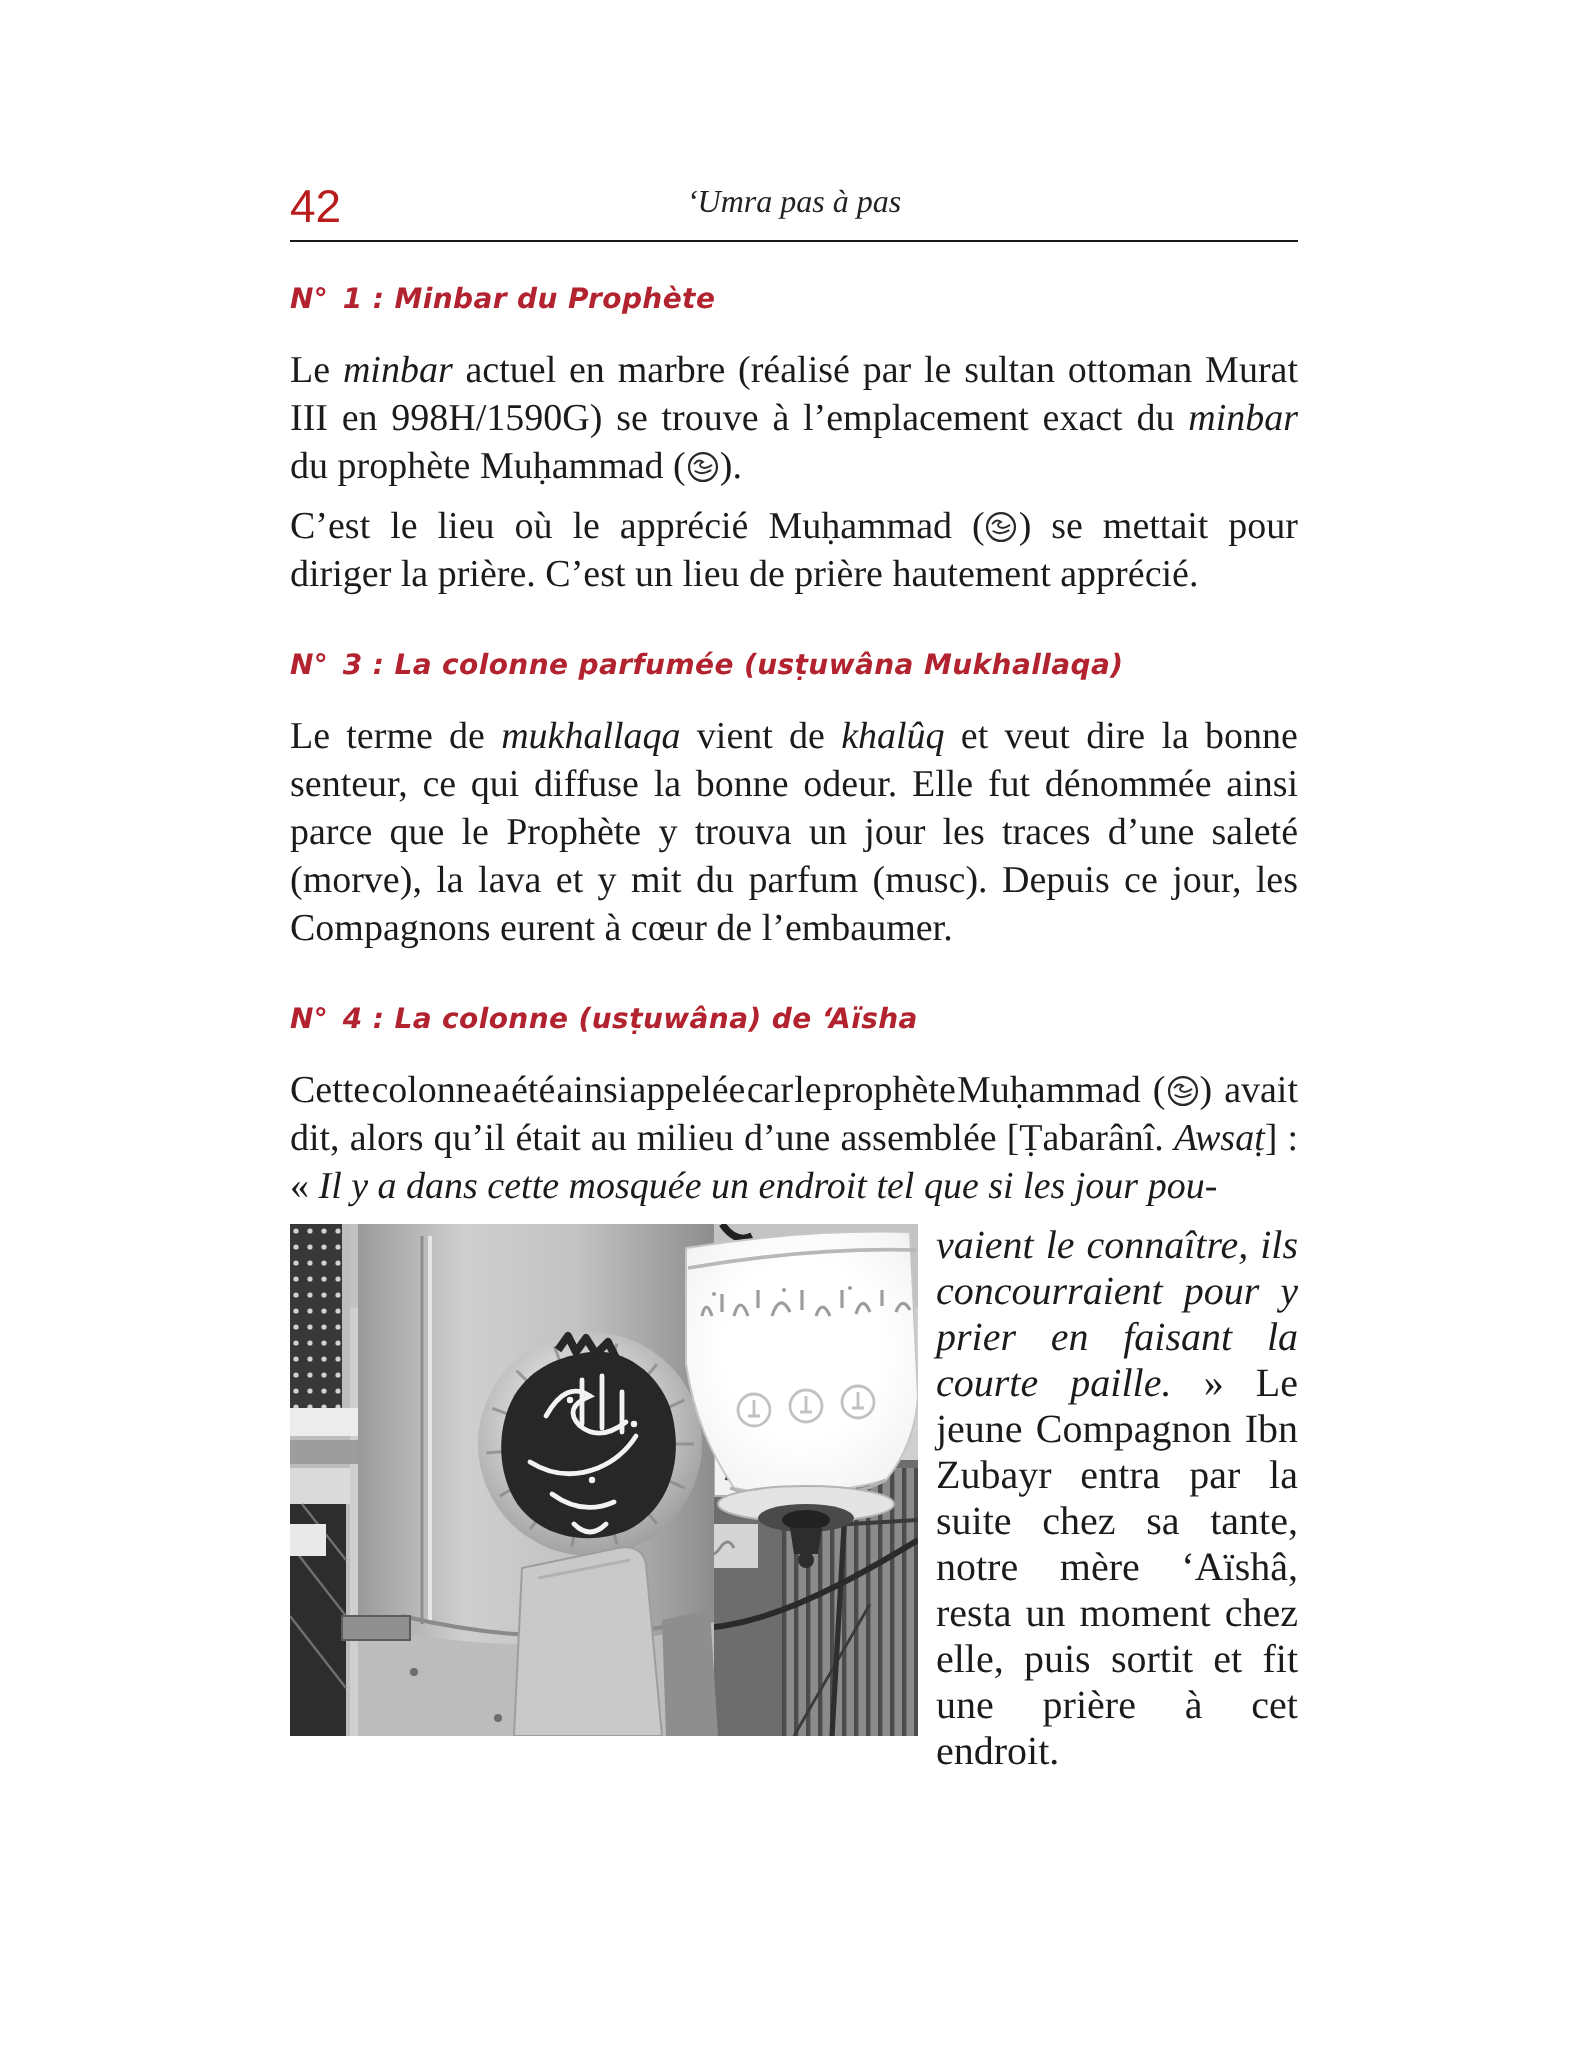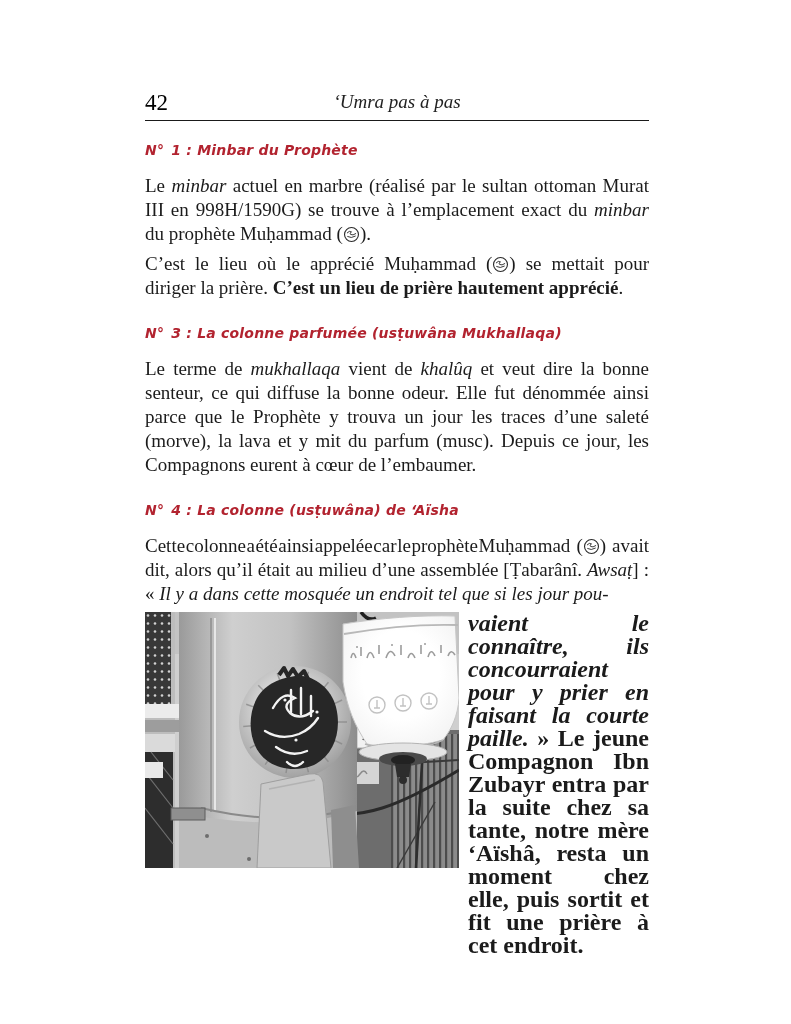--- a/index.html
+++ b/index.html
@@ -15,26 +15,26 @@
     color:var(--ink);
   }
   .page{
     width:791px;height:1024px;
     padding:88px 142px 0 145px;
   }
   
   .hdr{position:relative;height:30px;}
   .pgnum{
     position:absolute;left:0;top:2px;
-    font-family:Liberation Serif, serif;
-    font-size:23px;line-height:26px;color:#000000;
+    font-family:Liberation Sans, sans-serif;
+    font-size:23px;line-height:26px;color:#b91c1c;
   }
   .rtitle{
     display:block;text-align:center;
-    font-style:italic;font-size:19px;line-height:28px;color:#222;
+    font-style:italic;font-size:16px;line-height:28px;color:#222;
   }
   .hdr-rule{
     border:none;border-top:1.7px solid #1a1a1a;
     margin:2px 0 0 0;
   }
   
   .section-heading{
     font-family:"DejaVu Sans","Liberation Sans",sans-serif;
     font-weight:bold;font-style:italic;
     font-size:14px;line-height:24px;
@@ -42,35 +42,35 @@
     margin:21px 0 12px 0;letter-spacing:.2px;
   }
   .section-heading.first{margin-top:17px;}
   p.body{
     font-size:19px;line-height:24px;
     text-align:justify;margin:0 0 6px 0;
     text-justify:inter-word;
   }
   .seg-r{font-style:normal;}
   .seg-i{font-style:italic;}
-  .seg-b{font-weight:bold;margin-top:16px;}
+  .seg-b{font-weight:normal;margin-top:16px;}
   .seg-tight{word-spacing:-0.285em;}
   
   .saw-icon{display:inline-block;vertical-align:-3px;width:17px;height:17px;}
   
   .fig{
     display:flex;gap:9px;margin-top:5px;align-items:flex-start;
   }
   .photo{
     width:314px;height:256px;flex:0 0 auto;display:block;
   }
   .sidecol{
     flex:1 1 auto;
-    font-size:24px;line-height:23px;
-    text-align:justify;margin:0;font-weight:bold;
+    font-size:20px;line-height:23px;
+    text-align:justify;margin:0;
   }
 </style>
 </head>
 <body>
 
 <div class="page">
 
   <div class="hdr">
     <span class="pgnum">42</span>
     <span class="rtitle">‘Umra pas à pas</span>

